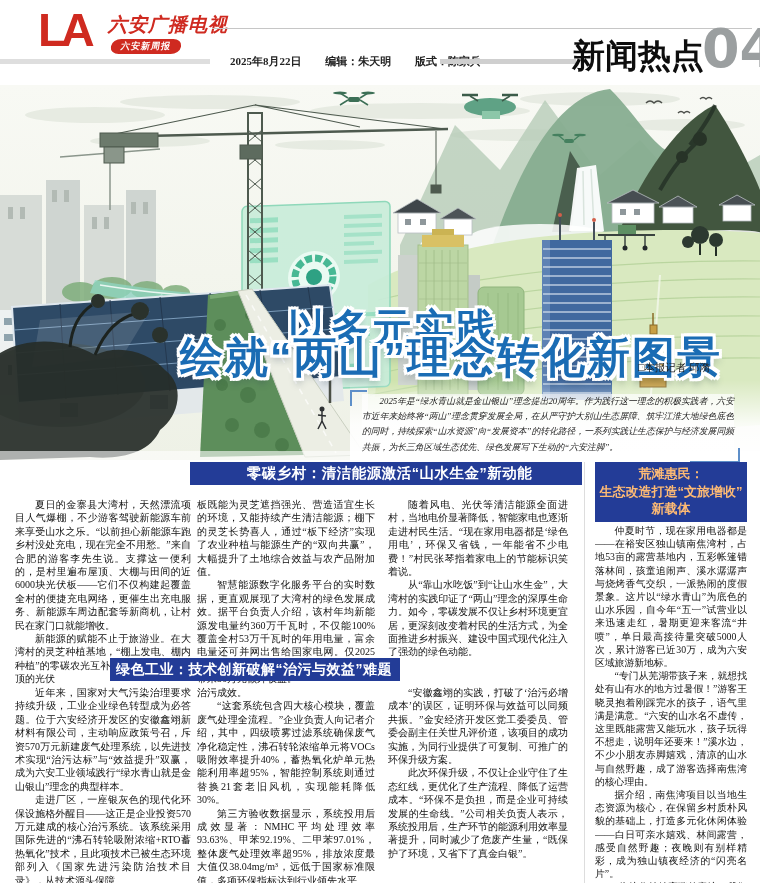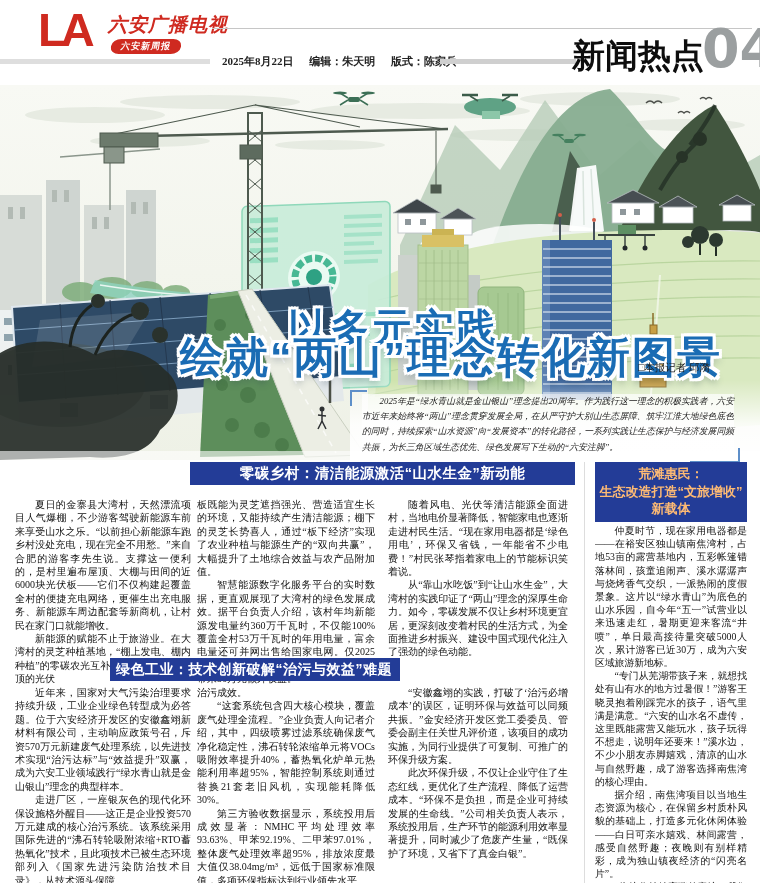--- a/index.html
+++ b/index.html
@@ -9,21 +9,21 @@
   .logo-mark{position:absolute;left:38px;top:6px;font-family:"Liberation Sans","DejaVu Sans",sans-serif;
              font-weight:900;font-size:47px;letter-spacing:-6px;color:#cf2a20;line-height:1;}
   .logo-title{position:absolute;left:108px;top:12px;font-size:19px;font-weight:bold;font-style:italic;
               color:#cf2a20;letter-spacing:1px;}
   .logo-badge{position:absolute;left:111px;top:39px;background:#cf2a20;color:#fff;font-size:9px;
               font-weight:bold;padding:1px 10px;border-radius:9px/7px;transform:skewX(-10deg);letter-spacing:1px;}
   .head-rule{position:absolute;left:212px;top:28px;width:540px;border-top:1px solid #c6c6c6;}
   .bar-left{position:absolute;left:0;top:59px;width:210px;height:5px;background:#dedede;}
   .bar-right{position:absolute;left:440px;top:59px;width:136px;height:5px;background:#cfcfcf;}
   .dateline{position:absolute;left:222px;top:54px;font-size:11px;font-weight:bold;color:#222;white-space:nowrap;}
-  .dateline span{margin-right:13px;}
+  .dateline span{margin-right:13px;margin-left:8px;}
   .section-name{position:absolute;left:572px;top:38px;font-family:"Liberation Sans","DejaVu Sans",sans-serif;
                 font-weight:900;font-size:33px;color:#0d0d0d;line-height:1.1;}
   .page-number{position:absolute;left:702px;top:22px;font-family:"DejaVu Sans","Liberation Sans",sans-serif;
                font-weight:800;font-size:54px;color:#9b9fa0;line-height:1;}
   
   .hero{position:absolute;left:0;top:85px;width:760px;height:375px;}
   .headline{position:absolute;font-family:"Liberation Sans","DejaVu Sans",sans-serif;font-weight:900;
             color:#1a6cb4;white-space:nowrap;letter-spacing:2px;
             text-shadow:-3px -3px 0 #fff,3px -3px 0 #fff,-3px 3px 0 #fff,3px 3px 0 #fff,
                         -3px 0 0 #fff,3px 0 0 #fff,0 -3px 0 #fff,0 3px 0 #fff,0 6px 7px rgba(40,60,80,.35);}
@@ -33,21 +33,21 @@
   
   .intro{position:absolute;left:362px;top:394px;width:372px;font-size:8.8px;line-height:15.2px;
          font-style:italic;color:#1c1c1c;text-align:justify;text-indent:2em;
          background:linear-gradient(rgba(255,255,255,.7),rgba(255,255,255,.9));}
   .intro-bracket{position:absolute;border:0 solid #5e8fc9;}
   .intro-bracket.tl{left:350px;top:390px;width:15px;height:14px;border-left-width:2px;border-top-width:2px;}
   .intro-bracket.br{left:690px;top:448px;width:48px;height:13px;border-right-width:2px;border-bottom-width:2px;}
   
   .secbar{position:absolute;background:#233c97;color:#fff;height:23px;line-height:23px;
           font-family:"Liberation Sans","DejaVu Sans",sans-serif;font-weight:bold;font-size:14.5px;letter-spacing:.5px;}
-  .bar1{left:190px;top:462px;width:385px;text-align:center;}
+  .bar1{left:190px;top:462px;width:385px;text-align:center;padding-left:7px;}
   .bar2{left:110px;top:658px;width:290px;text-align:right;padding-right:8px;box-sizing:border-box;font-size:14px;}
   .col{position:absolute;text-align:justify;font-size:10px;line-height:13.4px;color:#111;}
   .col p{margin:0;text-indent:2em;}
   .col p.cont{text-indent:0;}
   .c1a{left:15px; top:498px;width:176px;}
   .c1b{left:197px;top:498px;width:178px;}
   .c1c{left:388px;top:498px;width:180px;}
   .c2a{left:15px; top:686px;width:176px;height:197px;overflow:hidden;}
   .c2b{left:197px;top:686px;width:178px;height:197px;overflow:hidden;}
   .c2c{left:388px;top:686px;width:180px;height:197px;overflow:hidden;}

